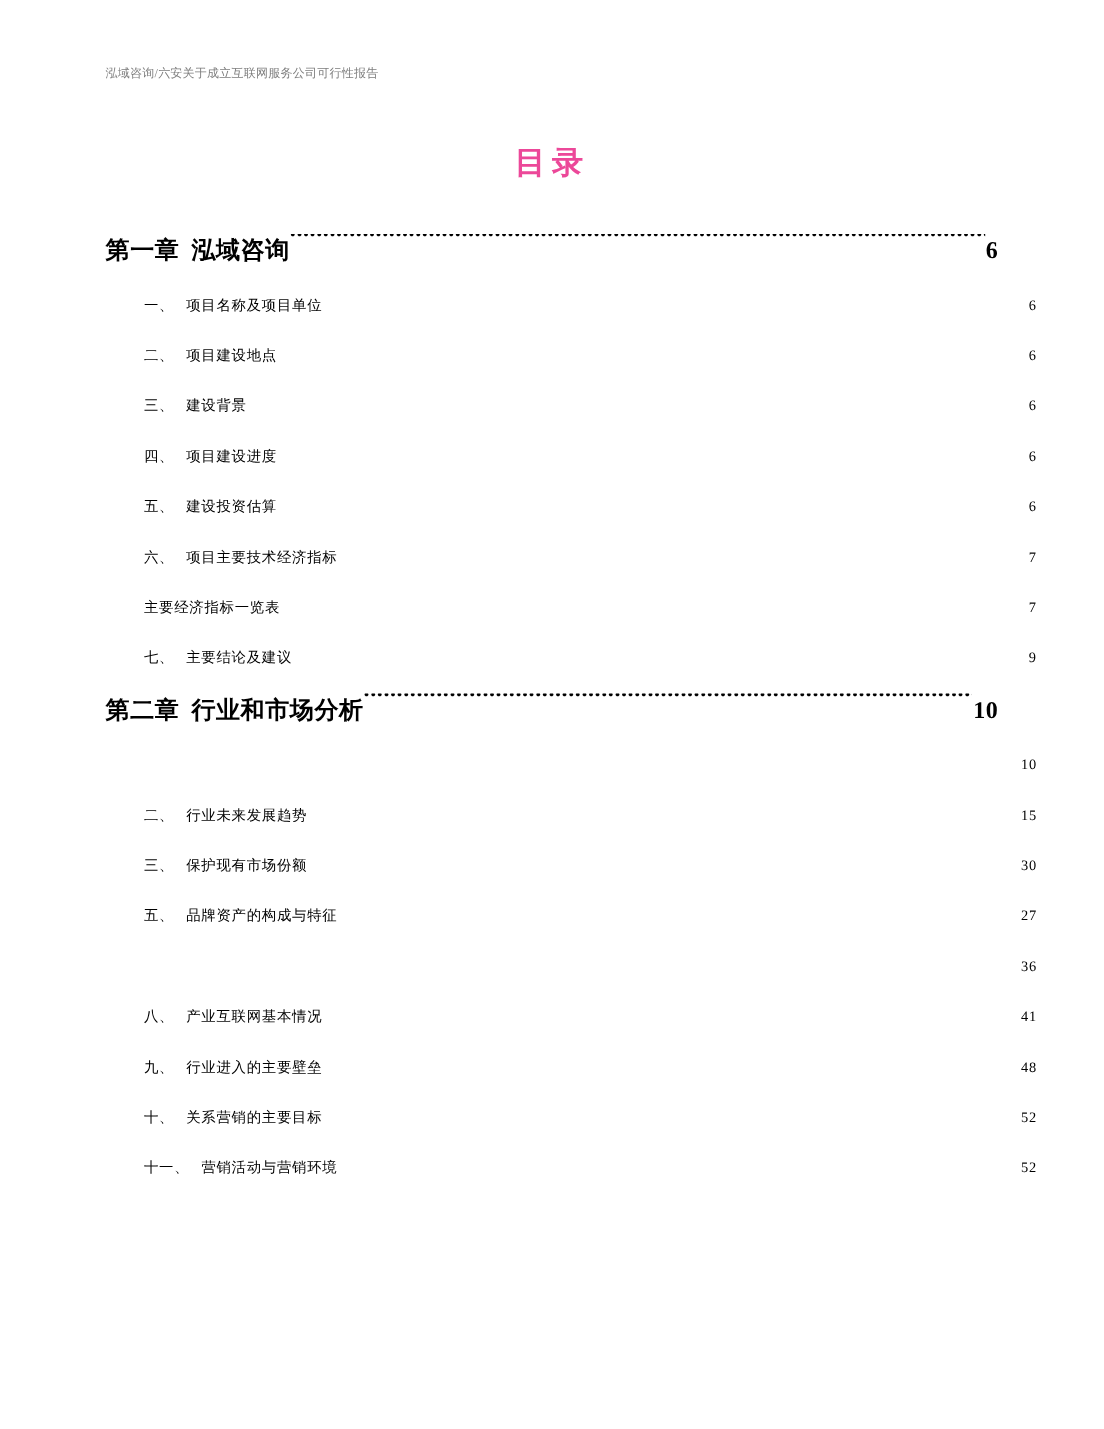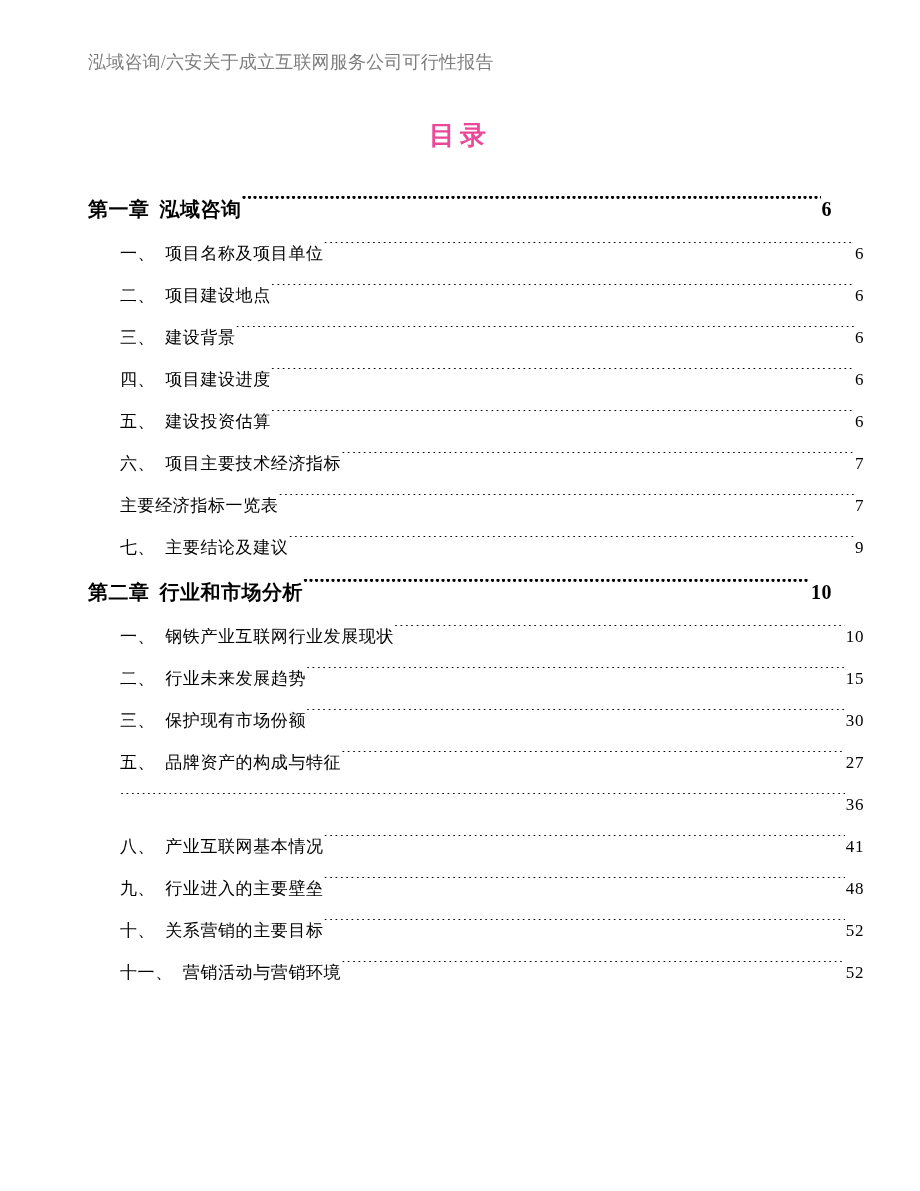--- a/index.html
+++ b/index.html
@@ -22,21 +22,21 @@
     width: 920px;
     height: 1191px;
     box-sizing: border-box;
   }
 
   
   .doc-header {
     position: absolute;
     left: 88px;
     top: 52px;
-    font-size: 18px;
+    font-size: 10px;
     line-height: 20px;
     color: #7d7d7d;
     letter-spacing: 0.2px;
     white-space: nowrap;
   }
 
   
   .toc-title {
     position: absolute;
     left: 0;
@@ -102,21 +102,21 @@
     margin-left: 0px;
     letter-spacing: 0.5px;
   }
   .level-chapter .leader::before {
     font-size: 20px;
     letter-spacing: 0.5px;
   }
 
   
   .level-section {
-    font-size: 17px;
+    font-size: 12px;
     font-weight: normal;
     height: 42px;
     line-height: 42px;
     margin-left: 32px;
     letter-spacing: 0.6px;
   }
   .level-section .leader::before {
     font-size: 17px;
     letter-spacing: 1.1px;
   }
@@ -183,21 +183,20 @@
         <span class="label"><span class="num">七、</span><span class="num-gap"></span><span>主要结论及建议</span></span>
         <span class="leader"></span>
         <span class="page-no">9</span>
       </div>
       <div class="toc-entry level-chapter">
         <span class="label"><span class="num">第二章</span><span class="num-gap"></span><span>行业和市场分析</span></span>
         <span class="leader"></span>
         <span class="page-no">10</span>
       </div>
       <div class="toc-entry level-section">
-        <span class="label"><span class="num">一、</span><span class="num-gap"></span><span>钢铁产业互联网行业发展现状</span></span>
         <span class="leader"></span>
         <span class="page-no">10</span>
       </div>
       <div class="toc-entry level-section">
         <span class="label"><span class="num">二、</span><span class="num-gap"></span><span>行业未来发展趋势</span></span>
         <span class="leader"></span>
         <span class="page-no">15</span>
       </div>
       <div class="toc-entry level-section">
         <span class="label"><span class="num">三、</span><span class="num-gap"></span><span>保护现有市场份额</span></span>

